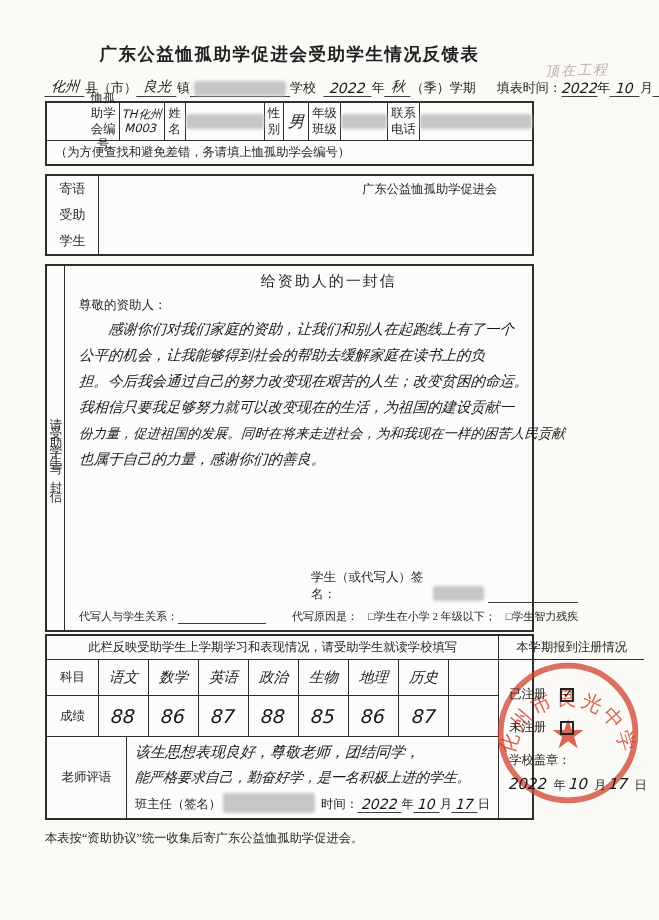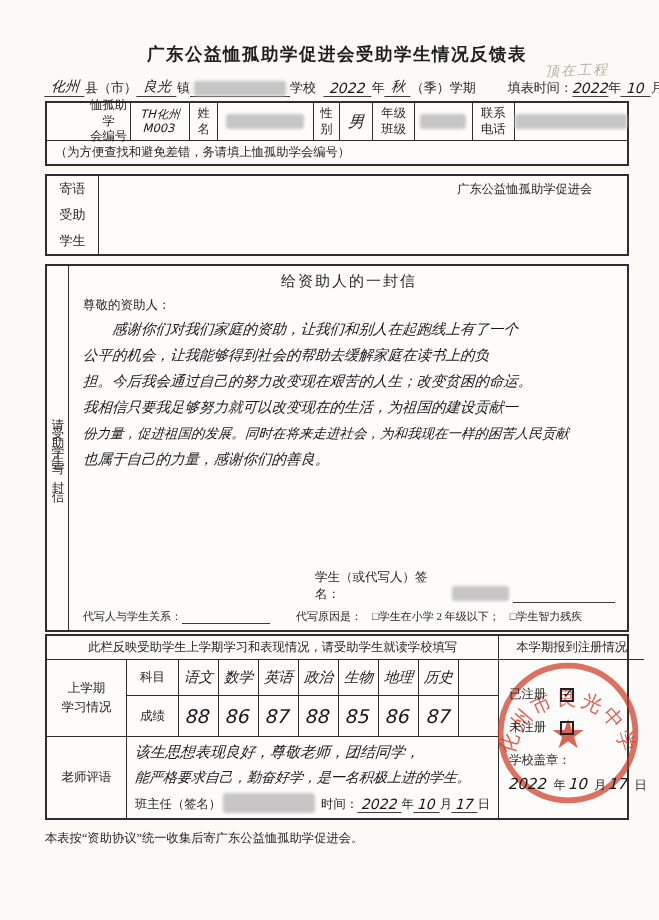--- a/index.html
+++ b/index.html
@@ -1,19 +1,19 @@
 <!DOCTYPE html>
 <html><head>
 <meta charset="utf-8">
 <style>
   * { margin:0; padding:0; box-sizing:border-box; }
   html,body { width:659px; height:920px; overflow:hidden; }
   body { background:#fbfaf7; font-family:"Liberation Serif", serif; color:#262626; }
   .sheet { position:relative; width:659px; height:920px; }
-  .content { margin-left:45px; width:584px; }
+  .content { margin-left:45px; width:489px; }
   .pencil { position:absolute; top:20px; right:50px; font-family:"DejaVu Sans",sans-serif;
             font-style:italic; color:#b8b2a7; font-size:14px; transform:rotate(-2deg); letter-spacing:2px; }
   .title { margin-top:42px; text-align:center; font-family:"Liberation Sans",sans-serif;
            font-weight:700; font-size:17.5px; letter-spacing:1.5px; color:#1e1e1e; }
   
   .hw { font-family:"DejaVu Sans",sans-serif; font-style:italic; color:#17171a; display:inline-block; transform:skewX(-4deg); }
   
   .redact { display:inline-block; background:#c6c6c6; filter:blur(1.6px); border-radius:3px; height:15px; vertical-align:middle; }
   .uline { border-bottom:1.2px solid #3c3c3c; text-align:center; }
   .box { border:2px solid #2e2e2e; background:#fdfcfa; }
@@ -103,21 +103,21 @@
       <span class="hw uline pad-u">化州</span>
       <span class="seg">县（市）</span>
       <span class="hw uline pad-u">良光</span>
       <span class="seg">镇</span>
       <span class="uline" style="padding:0 4px;"><span class="redact" style="width:92px;"></span></span>
       <span class="seg">学校</span>
       <span class="hw uline pad-u" style="margin-left:8px;">2022</span>
       <span class="seg">年</span>
       <span class="hw uline pad-u">秋</span>
       <span class="seg">（季）学期</span>
-      <span class="seg" style="margin-left:32px;text-align:right;">填表时间：</span>
+      <span class="seg" style="margin-left:21px;text-align:right;">填表时间：</span>
       <span class="hw uline">2022</span>
       <span class="seg">年</span>
       <span class="hw uline pad-u">10</span>
       <span class="seg">月</span>
       <span class="hw uline pad-u">14</span>
 
     </div>
 
     <div class="box box1">
       <div class="row1">
@@ -195,24 +195,20 @@
           <span class="gap8"></span>
           <span>□学生智力残疾</span>
         </div>
       </div>
     </div>
 
     <div class="box box4">
       <div class="b4-left">
         <div class="b4-header">此栏反映受助学生上学期学习和表现情况，请受助学生就读学校填写</div>
         <div class="b4-mid">
-          <div class="term-label">
-            <span>上学期</span>
-            <span>学习情况</span>
-          </div>
           <div class="grades">
             <div class="g-row first">
               <div class="g-label">科目</div>
               <div class="g-cell">
                   <span class="hw subj">语文</span>
                 </div>
               <div class="g-cell">
                   <span class="hw subj">数学</span>
                 </div>
               <div class="g-cell">

